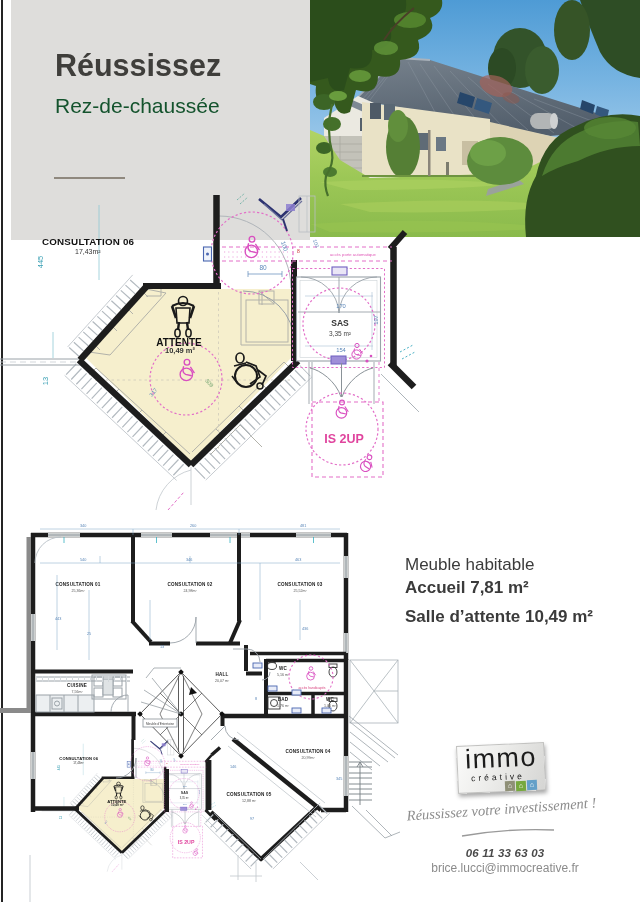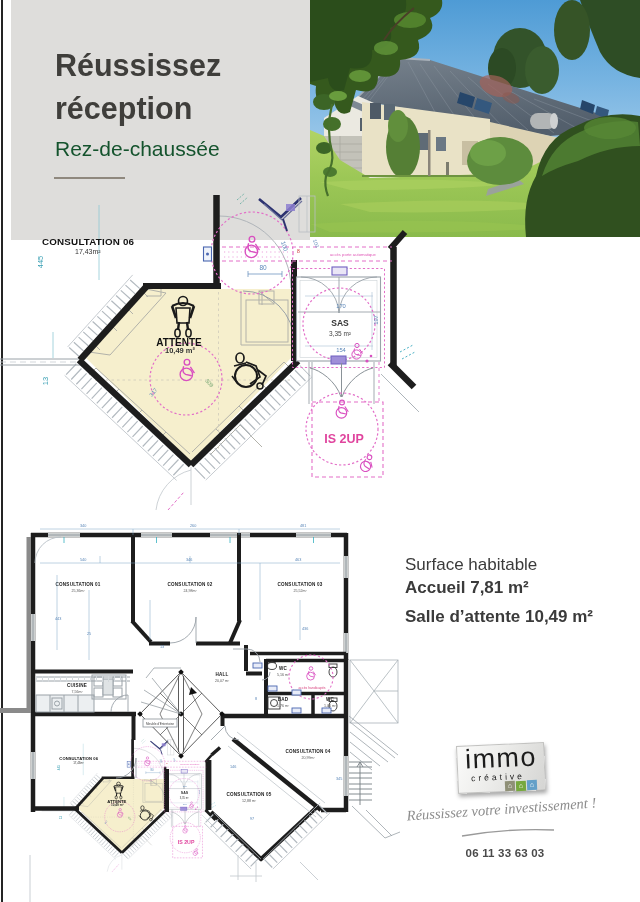--- a/index.html
+++ b/index.html
@@ -80,21 +80,20 @@
     <ellipse cx="20" cy="172" rx="7" ry="5" fill="#4c7a30"></ellipse>
     <ellipse cx="100" cy="20" rx="16" ry="8" fill="#54852f" opacity="0.9"></ellipse>
     <ellipse cx="76" cy="48" rx="12" ry="7" fill="#5f9338" opacity="0.85"></ellipse>
     <ellipse cx="50" cy="76" rx="11" ry="6" fill="#6ba03e" opacity="0.8"></ellipse>
     <ellipse cx="28" cy="96" rx="9" ry="5" fill="#77ad46" opacity="0.8"></ellipse>
     <path d="M104,8 Q84,24 74,40" stroke="#4a3e28" stroke-width="2" fill="none"></path>
     <path d="M22,104 Q16,130 22,152 Q24,164 16,176 Q14,186 18,196" stroke="#47702c" stroke-width="2.2" fill="none"></path>
   </svg>
 <div class="abs" style="left:55px;top:44px;width:260px;color:#3f3e3b;">
     <div style="font-size:30.5px;font-weight:bold;line-height:43px;">Réussissez</div>
-    <div style="font-size:30.5px;font-weight:bold;line-height:43px;">réception</div>
     <div style="font-size:21px;font-weight:400;color:#14532d;line-height:37px;">Rez-de-chaussée</div>
   </div>
 <div class="abs" style="left:54px;top:177px;width:71px;height:2px;background:#8f887e;"></div>
 <svg class="abs" style="left:0;top:0;" width="640" height="902" viewBox="0 0 640 902">
     <defs>
       <g id="det">
         <polygon points="146,289 291,289 291,358 191,462 86,358" fill="#f6efcd"></polygon>
         <g stroke="#b2b2aa" stroke-width="1" fill="none">
           <path d="M166,293 L110,355 M166,293 L146,289 M110,355 L89,352 M148,297 L142,291 M133,314 L126,307 M117,331 L110,324 M100,350 L93,343"></path>
           <path d="M96,368 L190,454 M96,368 L89,375 M119,389 L112,396 M142,410 L135,417 M166,432 L159,439"></path>
@@ -422,28 +421,29 @@
       <text x="87" y="635" font-size="3.8" fill="#5b87b8">25</text>
       <text x="302" y="630" font-size="3.8" fill="#5b87b8">436</text>
       <text x="160" y="648" font-size="3.8" fill="#5b87b8">13</text>
       <text x="255" y="700" font-size="3.8" fill="#5b87b8">8</text>
       <text x="230" y="768" font-size="3.8" fill="#5b87b8">146</text>
       <text x="336" y="780" font-size="3.8" fill="#5b87b8">345</text>
       <text x="250" y="820" font-size="3.8" fill="#5b87b8">97</text>
     </g>
   </svg>
 <div class="abs" style="left:405px;top:555px;color:#3b3b3b;">
-    <div style="font-size:17px;">Surface habitable</div>
+    <div style="font-size:17px;">Meuble habitable</div>
     <div style="font-size:17px;font-weight:bold;margin-top:3px;">Accueil 7,81 m²</div>
     <div style="font-size:17px;font-weight:bold;margin-top:9px;">Salle d’attente 10,49 m²</div>
   </div>
 <div class="abs" style="left:457px;top:744px;width:86px;height:46px;background:linear-gradient(115deg,#fbfbfa 0%,#ececea 45%,#d5d5d3 100%);border:1px solid #c2c2c0;transform:rotate(-2.5deg);box-shadow:1px 3px 4px rgba(0,0,0,0.35);"></div>
 <div class="abs" style="left:461px;top:743px;width:80px;text-align:center;transform:rotate(-2.5deg);font-size:27px;color:#1c1c1c;letter-spacing:1.5px;">immo</div>
 <div class="abs" style="left:463px;top:772px;width:70px;text-align:center;transform:rotate(-2.5deg);font-size:8.5px;color:#222;letter-spacing:3px;">créative</div>
 <div class="abs" style="left:505px;top:781.0px;width:10px;height:10px;background:#8f9077;transform:rotate(-2.5deg);color:#fff;font-size:7px;text-align:center;line-height:10px;">⌂</div>
 <div class="abs" style="left:516px;top:780.5px;width:10px;height:10px;background:#76a83d;transform:rotate(-2.5deg);color:#fff;font-size:7px;text-align:center;line-height:10px;">⌂</div>
 <div class="abs" style="left:527px;top:780.0px;width:10px;height:10px;background:#64a0c8;transform:rotate(-2.5deg);color:#fff;font-size:7px;text-align:center;line-height:10px;">⌂</div>
 <div class="abs" style="left:404px;top:801px;width:195px;text-align:center;transform:rotate(-4deg);font-family:Liberation Serif,serif;font-style:italic;font-size:14.5px;color:#8d8d8d;white-space:nowrap;">Réussissez votre investissement !</div>
 <svg class="abs" style="left:458px;top:826px;" width="100" height="14" viewBox="0 0 100 14">
     <path d="M4,10 Q50,2 96,4" stroke="#9a9a9a" stroke-width="1.4" fill="none"></path>
   </svg>
 <div class="abs" style="left:405px;top:847px;width:200px;text-align:center;">
-    <div style="font-size:11.5px;font-weight:bold;color:#4a4a4a;letter-spacing:0.2px;">06 11 33 63 03</div>
+    <div style="font-size:11.5px;font-weight:bold;color:#4a4a4a;letter-spacing:0.2px;font-style:italic;">06 11 33 63 03</div>
+    <div style="font-size:12px;color:#8b8b8b;margin-top:2px;">brice.lucci@immocreative.fr</div>
   </div>
 </body></html>

